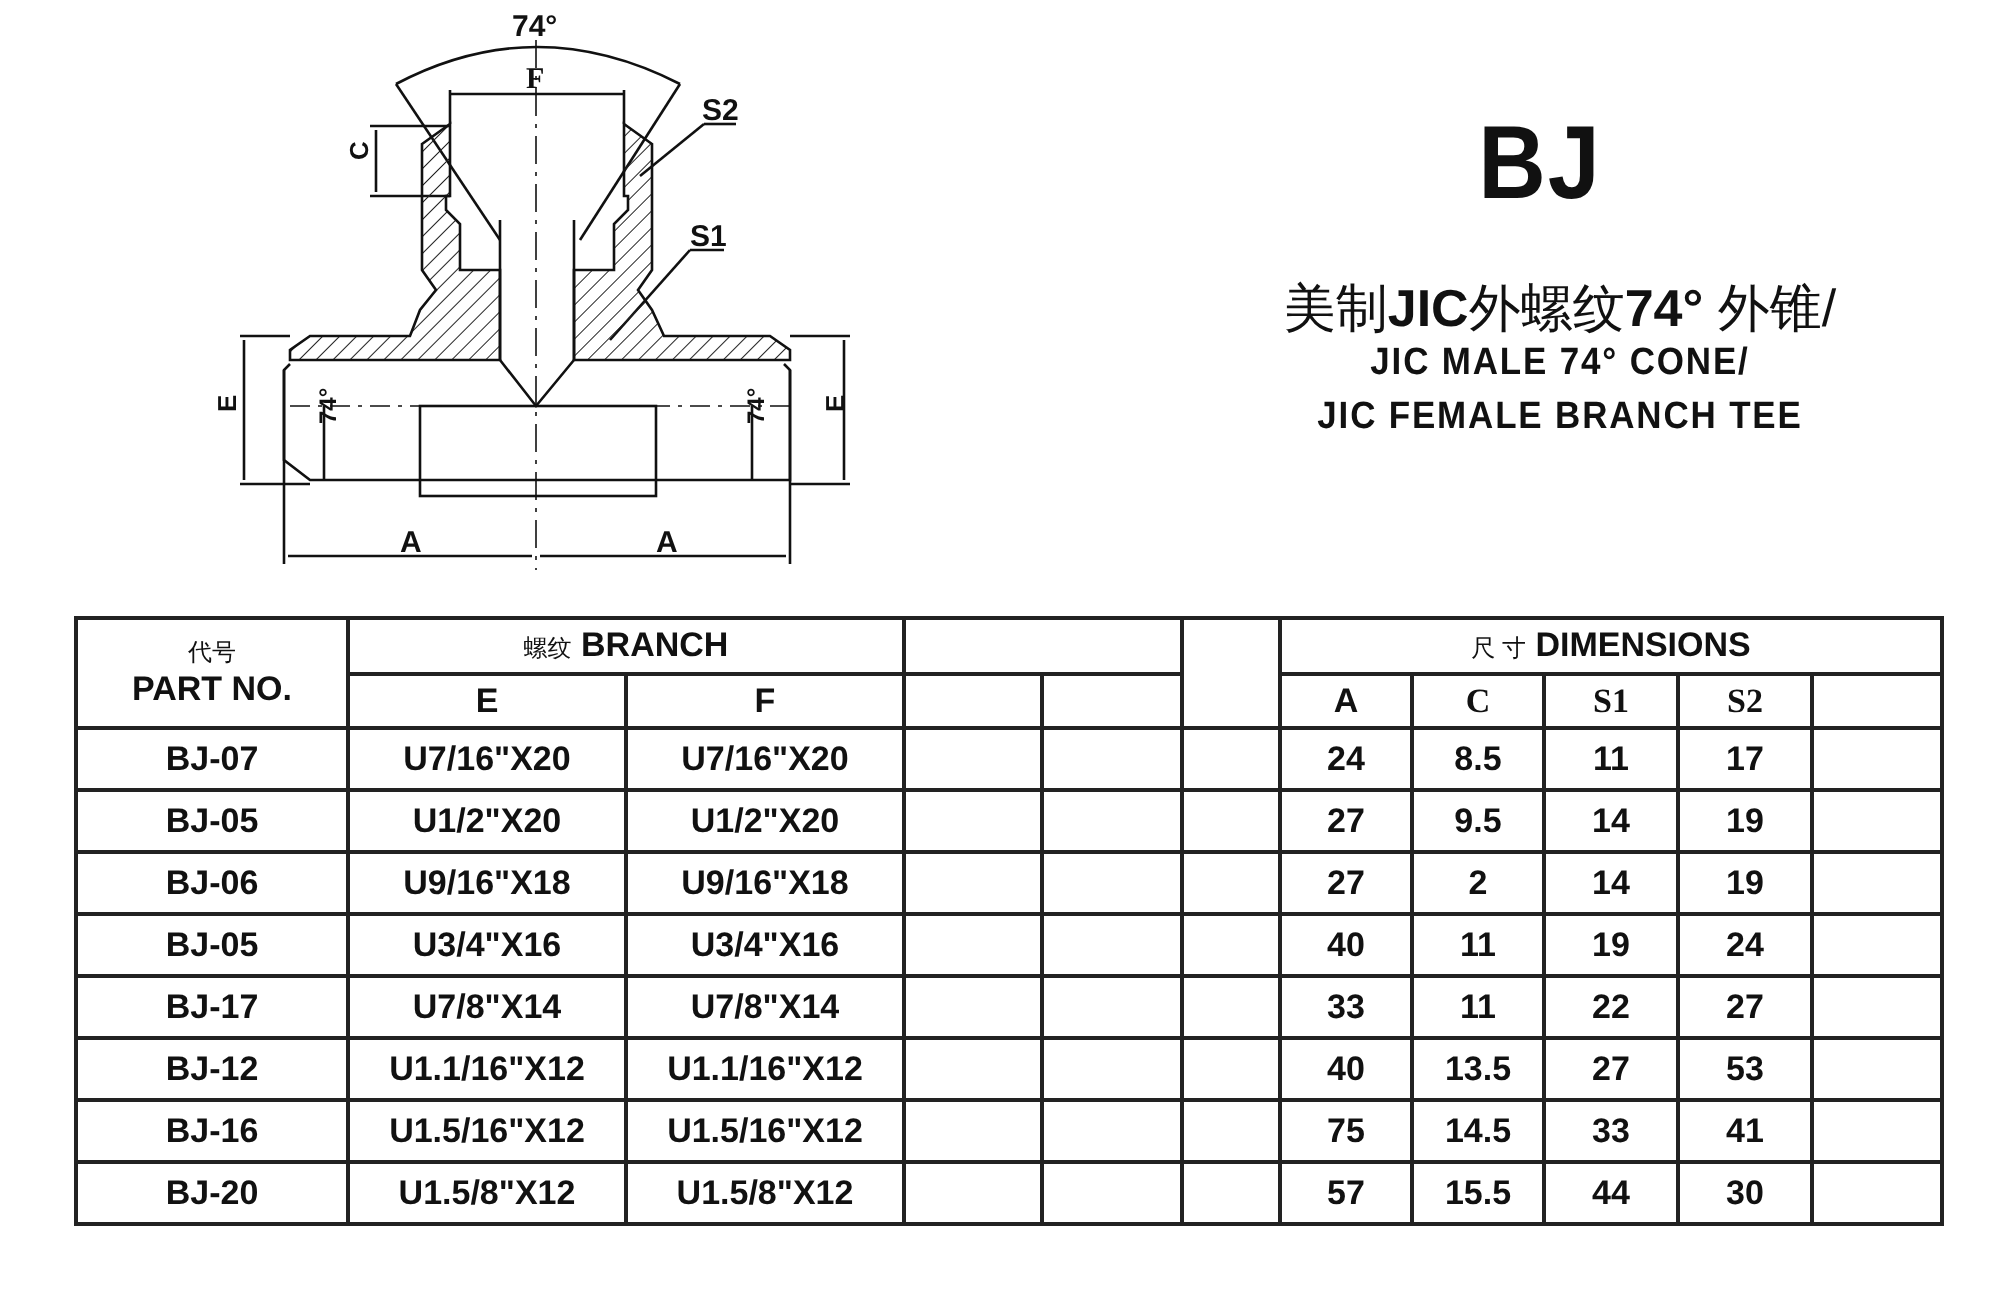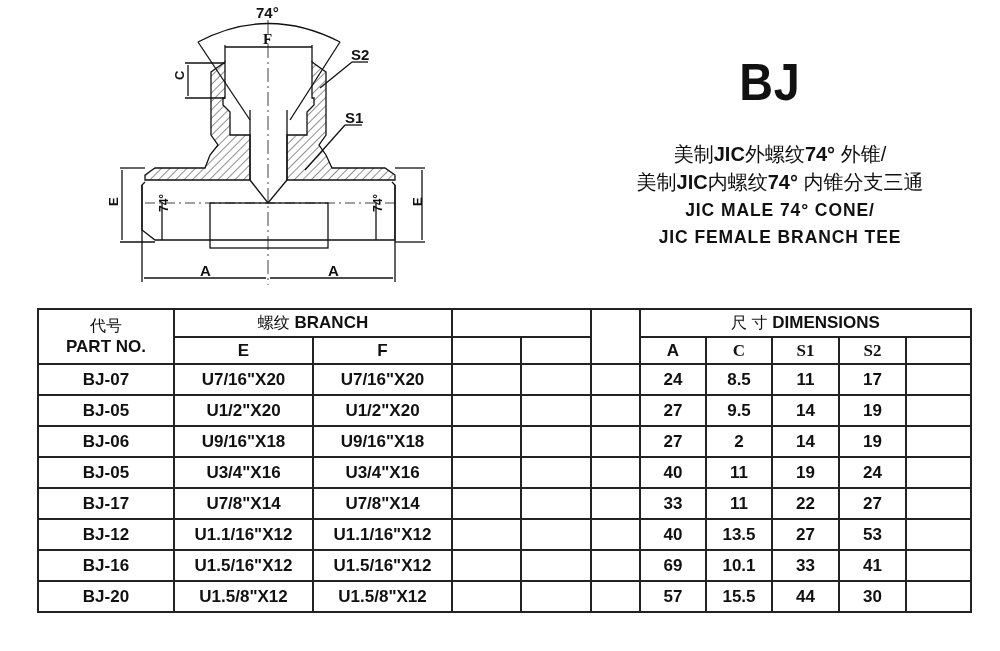--- a/index.html
+++ b/index.html
@@ -2,30 +2,30 @@
 <html><head>
 <meta charset="utf-8">
 <style>
   html, body { margin: 0; padding: 0; background: #ffffff; }
   body { width: 1000px; height: 651px; position: relative; overflow: hidden;
          font-family: "Liberation Sans", "DejaVu Sans", sans-serif; color: #111; }
   .drawing { position: absolute; left: 100px; top: 0; width: 350px; height: 290px; }
   .model { position: absolute; left: 700px; top: 52px; width: 140px; text-align: center;
            font-size: 52px; font-weight: 900; letter-spacing: 1px; transform: scaleX(0.9); }
   .desc { position: absolute; left: 590px; top: 140px; width: 380px; text-align: center; }
-  .desc .l { font-size: 20px; line-height: 28px; white-space: nowrap; }
+  .desc .l { font-size: 26px; line-height: 28px; white-space: nowrap; }
   .desc .b { font-weight: 900; }
   .desc .en { font-size: 19px; font-weight: 900; line-height: 27px; letter-spacing: 1px; transform: scaleX(0.92); }
   table.spec { position: absolute; left: 37px; top: 308px; border-collapse: collapse;
                table-layout: fixed; }
   table.spec td { border: 2px solid #222; text-align: center; padding: 0;
                   font-weight: 900; font-size: 17px; height: 29px; overflow: hidden; white-space: nowrap; }
   table.spec tr.h1 td { height: 26px; }
   table.spec tr.h2 td { height: 25px; }
-  .cn { font-weight: 400; font-size: 16px; }
+  .cn { font-weight: 400; font-size: 12px; }
   .serif { font-family: "Liberation Serif", "DejaVu Serif", serif; font-weight: 700; font-size: 17px; }
 </style>
 </head>
 <body>
 
 <svg class="drawing" viewBox="0 0 350 290" width="350" height="290">
   <defs>
     <pattern id="hatch" patternUnits="userSpaceOnUse" width="6" height="6" patternTransform="rotate(45)">
       <line x1="0" y1="0" x2="0" y2="6" stroke="#222" stroke-width="1"></line>
     </pattern>
@@ -90,23 +90,20 @@
     <text x="100" y="276">A</text>
     <text x="228" y="276">A</text>
   </g>
 </svg>
 
 <div class="model">BJ</div>
 
 <div class="desc">
   <div class="l">
     <span>美制</span><span class="b">JIC</span><span>外螺纹</span><span class="b">74°</span><span> 外锥/</span>
-  </div>
-  <div class="l">
-    <span>美制</span><span class="b">JIC</span><span>内螺纹</span><span class="b">74°</span><span> 内锥分支三通</span>
   </div>
   <div class="en">JIC MALE 74°  CONE/</div>
   <div class="en">JIC FEMALE BRANCH TEE</div>
 </div>
 
 <table class="spec">
   <colgroup>
     <col style="width:136px">
       <col style="width:139px">
       <col style="width:139px">
@@ -221,22 +218,22 @@
         <td>53</td>
         <td></td>
       </tr>
       <tr>
         <td>BJ-16</td>
         <td>U1.5/16"X12</td>
         <td>U1.5/16"X12</td>
         <td></td>
         <td></td>
         <td></td>
-        <td>69</td>
-        <td>10.1</td>
+        <td>75</td>
+        <td>14.5</td>
         <td>33</td>
         <td>41</td>
         <td></td>
       </tr>
       <tr>
         <td>BJ-20</td>
         <td>U1.5/8"X12</td>
         <td>U1.5/8"X12</td>
         <td></td>
         <td></td>

